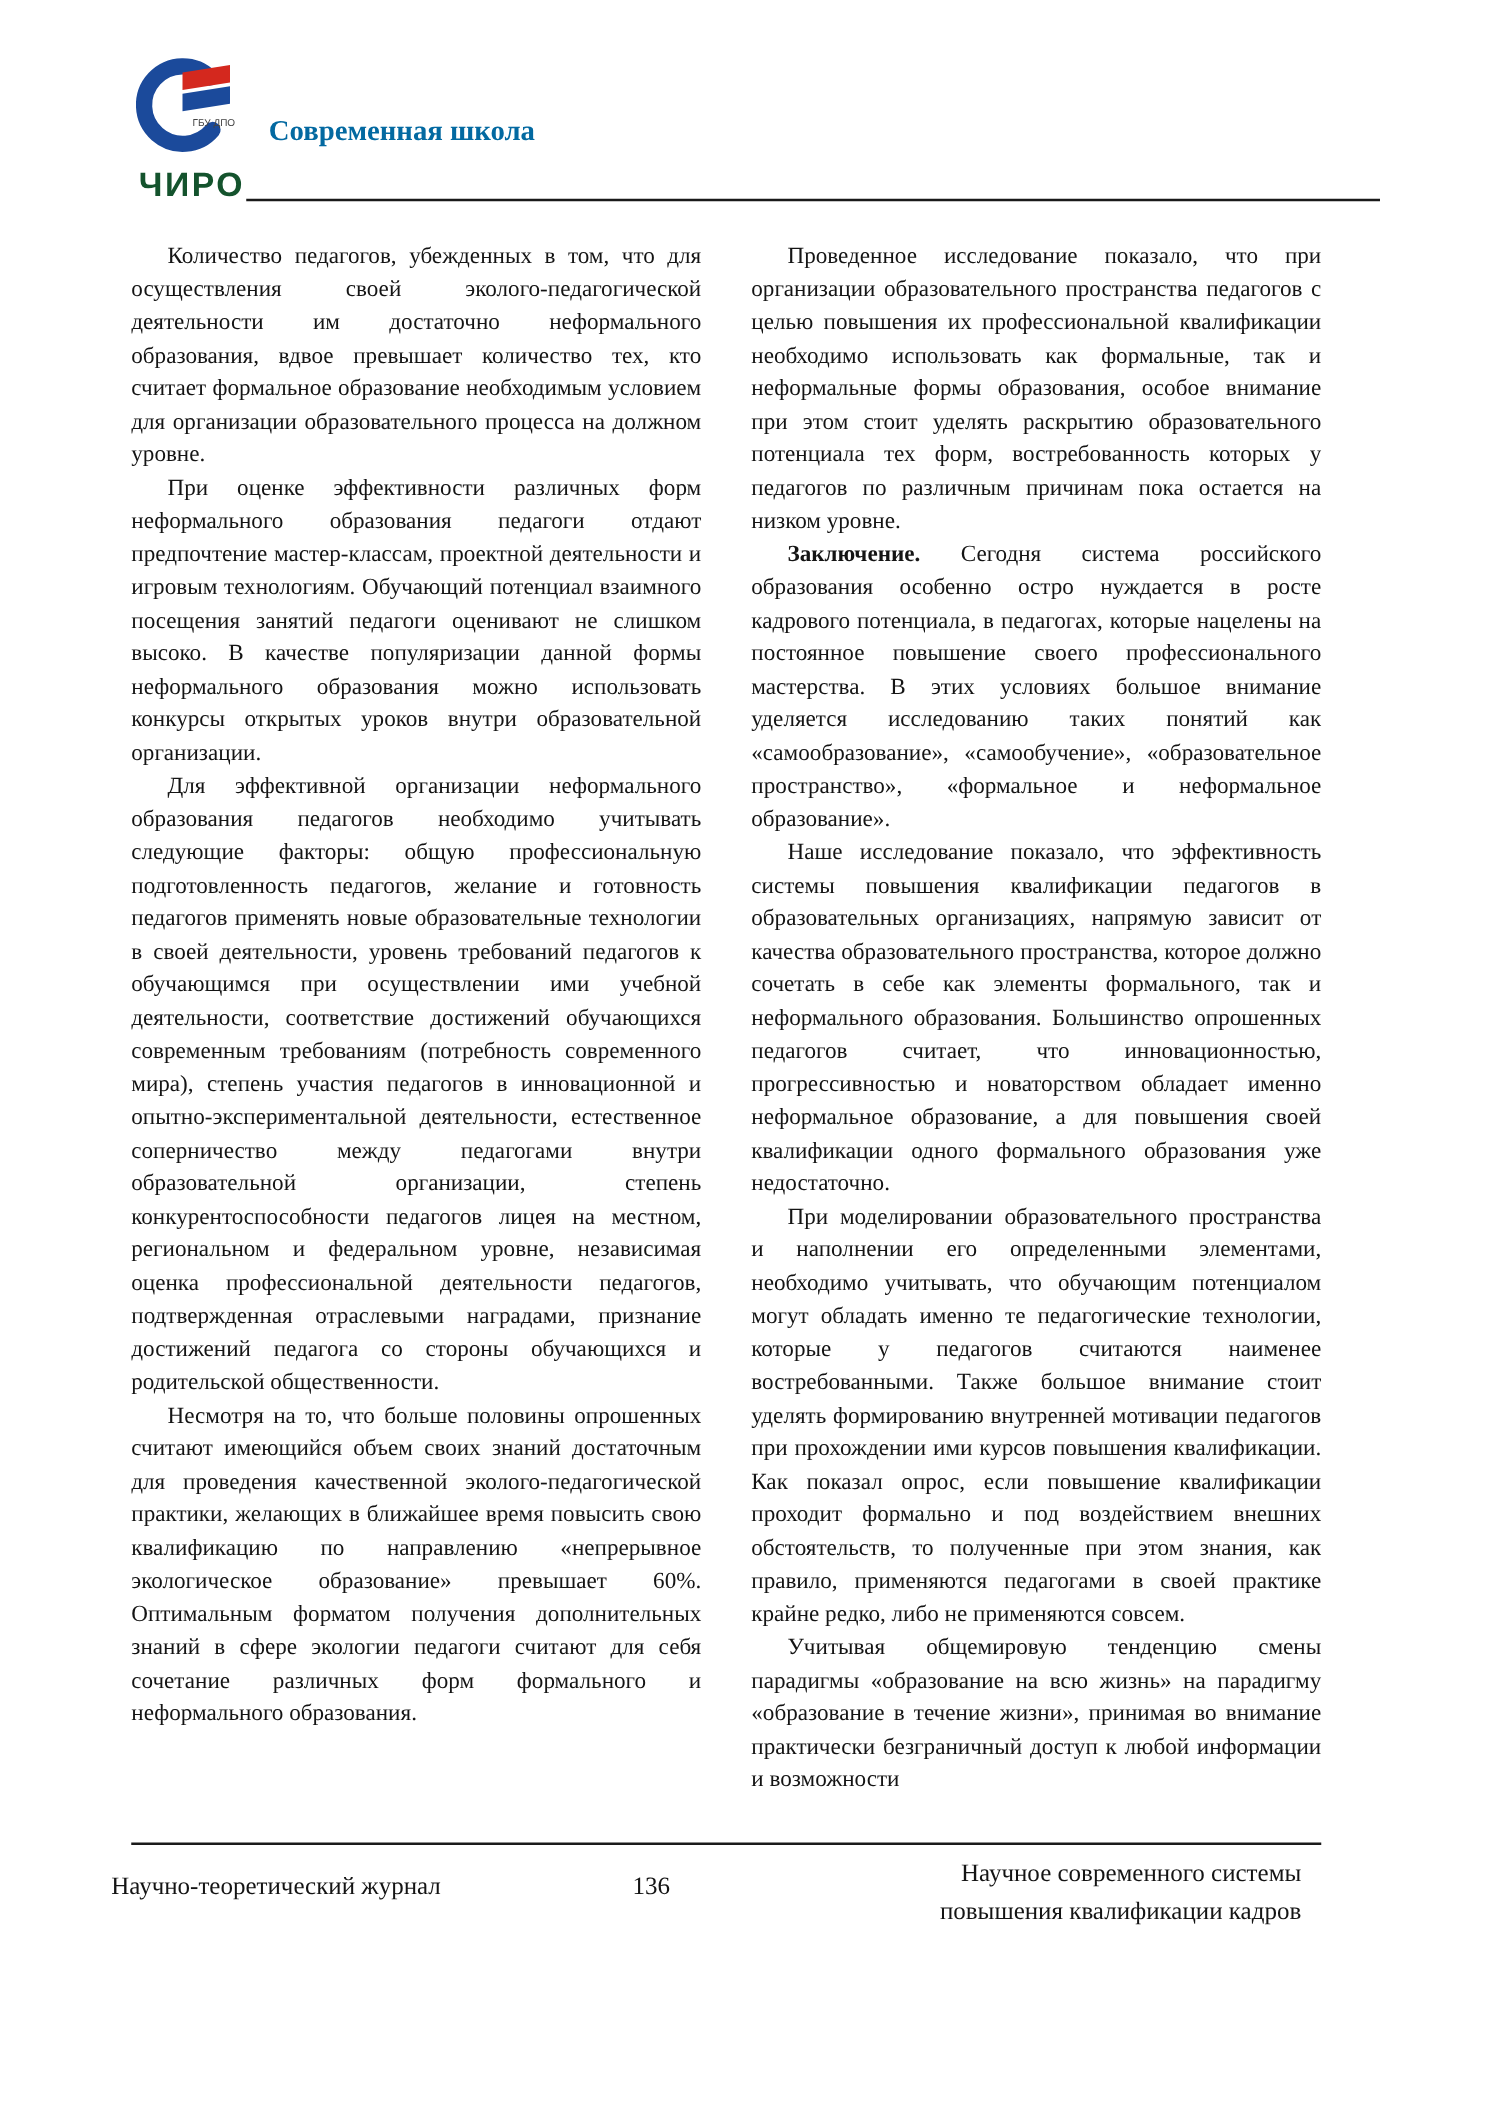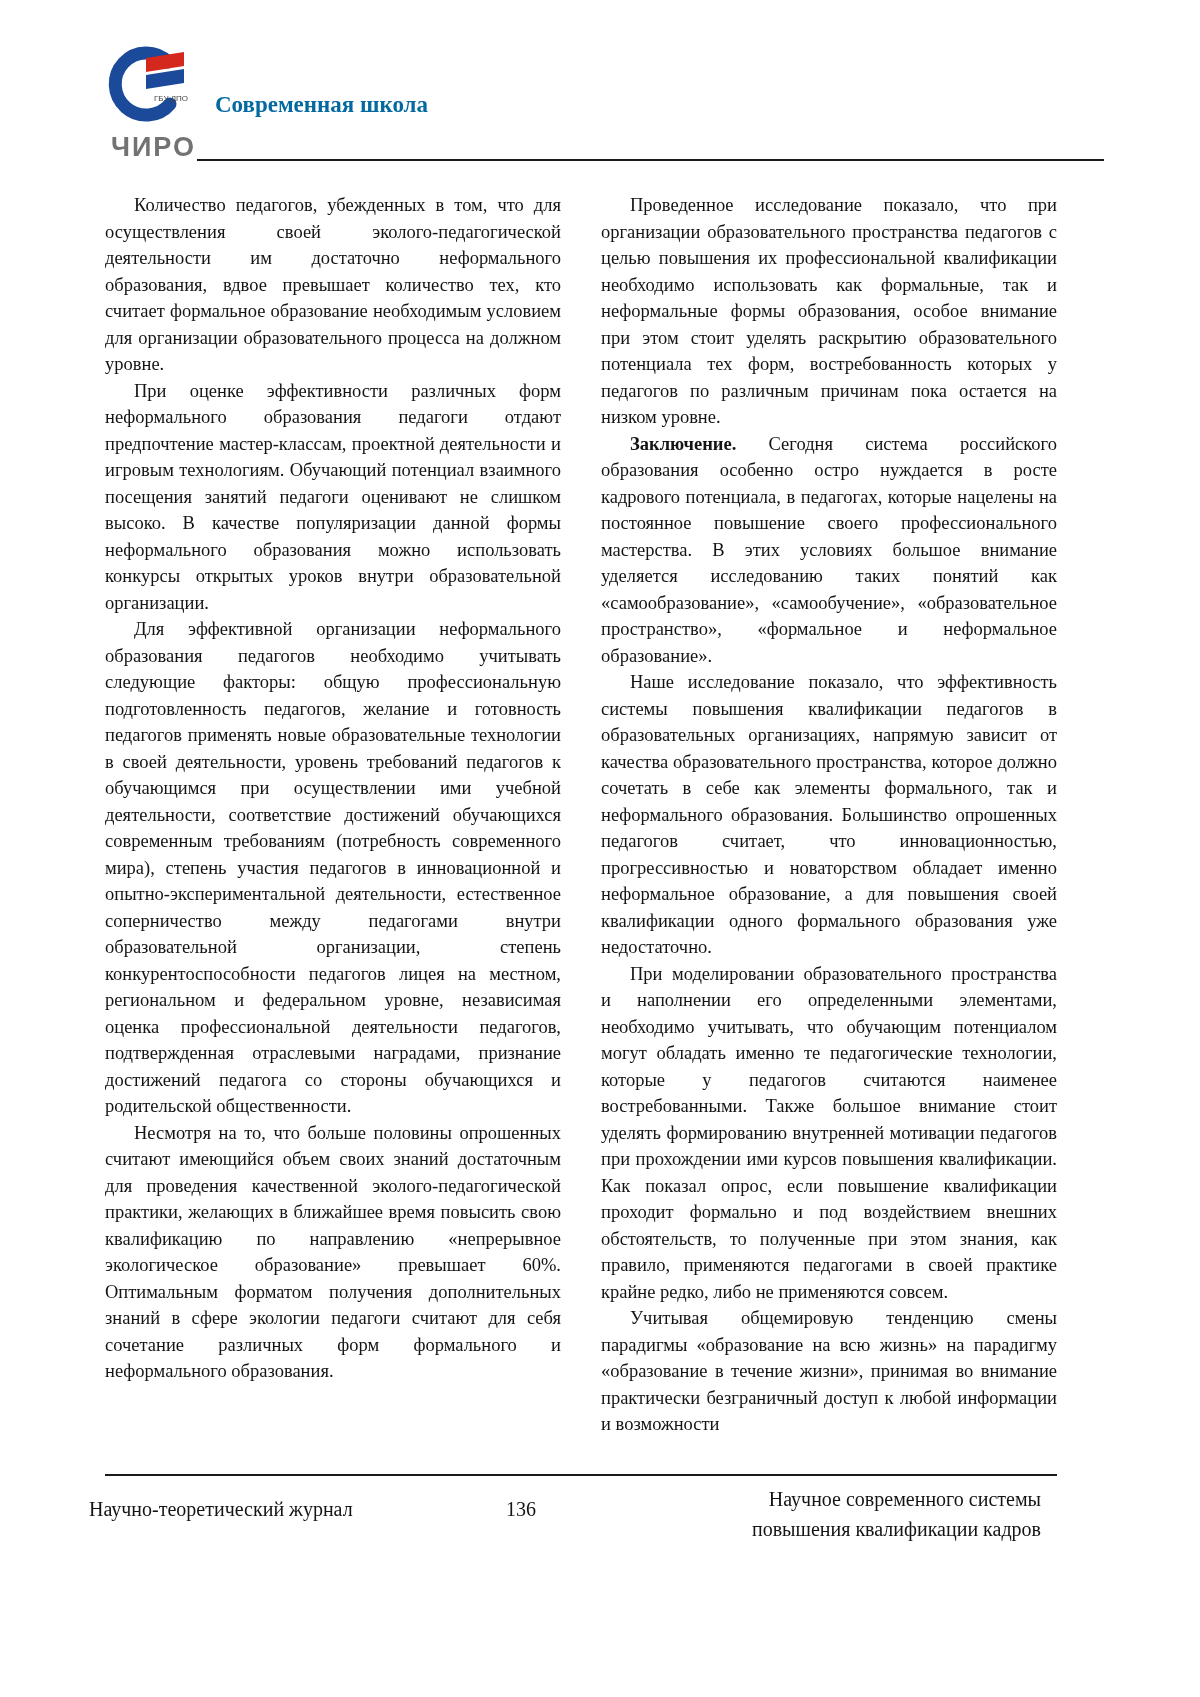--- a/index.html
+++ b/index.html
@@ -23,21 +23,21 @@
     top: 46px;
     width: 104px;
     text-align: right;
   }
   .logo-acronym {
     margin-top: 2px;
     font-family: "Liberation Sans", sans-serif;
     font-weight: bold;
     font-size: 27px;
     letter-spacing: 2px;
-    color: #737373;
+    color: #14532d;
   }
   .journal-title {
     position: absolute;
     left: 215px;
     top: 92px;
     font-weight: bold;
     font-size: 23px;
     color: #0369a1;
   }
   .header-rule {

